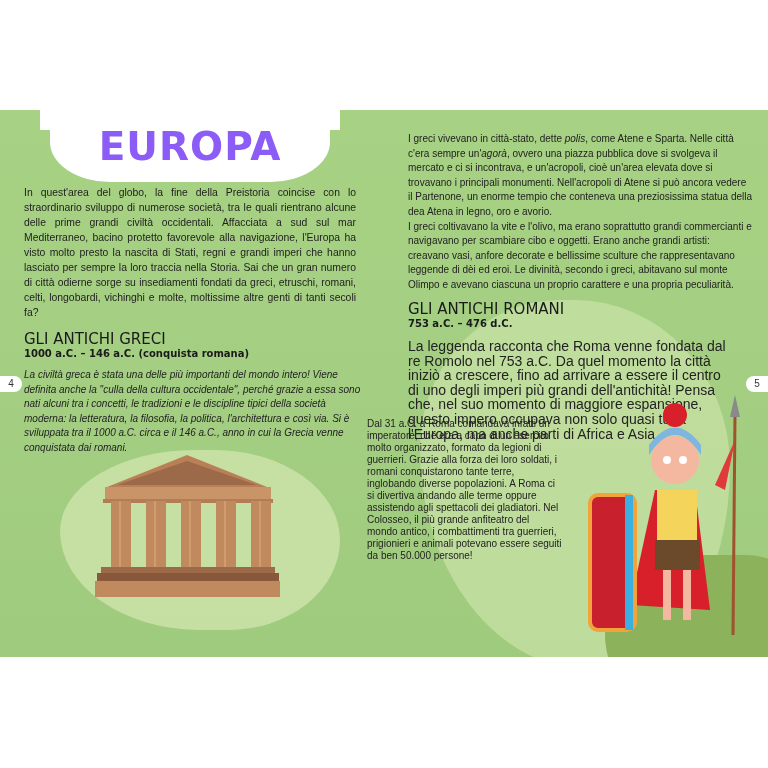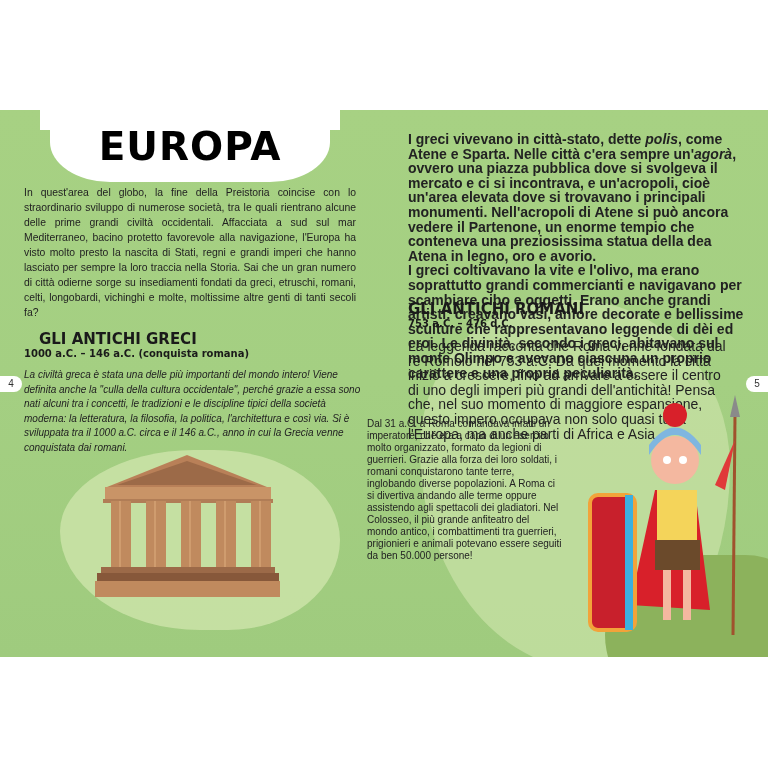--- a/index.html
+++ b/index.html
@@ -14,41 +14,41 @@
   .title-tab {
     position: absolute; left: 50px; top: 0; width: 280px; height: 72px;
     background: #ffffff;
     border-radius: 0 0 60px 60px / 0 0 40px 40px;
   }
   .title-tab::before {
     content: ""; position: absolute; left: -10px; top: -20px; width: 300px; height: 40px; background: #fff;
   }
   .title {
     position: absolute; left: 0; right: 0; top: 14px; text-align: center;
-    font-family: "DejaVu Sans", sans-serif; font-weight: 800; font-size: 39px; letter-spacing: 1px; color: #000000;
+    font-family: "DejaVu Sans", sans-serif; font-weight: 800; font-size: 39px; letter-spacing: 1px; color: #8b5cf6;
   }
 
   .blob {
     position: absolute; background: #cbe3a8; opacity: 0.85;
   }
   .blob-left { left: 60px; top: 340px; width: 280px; height: 180px; border-radius: 48% 45% 40% 50% / 45% 50% 50% 55%; }
   .blob-right { left: 420px; top: 190px; width: 310px; height: 370px; border-radius: 45% 50% 40% 55% / 40% 45% 55% 60%; opacity: 0.7; }
   .blob-olive { left: 605px; top: 445px; width: 200px; height: 160px; background: #8cb25c; border-radius: 50% 30% 0 40% / 50% 30% 0 50%; opacity: 1; }
 
   .text {
     position: absolute; font-size: 10.4px; line-height: 15px; color: #222;
   }
   .intro { left: 24px; top: 75px; width: 332px; text-align: justify; }
-  .h2 { position: absolute; font-family: "DejaVu Sans", sans-serif; font-weight: 700; font-size: 15px; color: #1a1a1a; }
+  .h2 { position: absolute; font-family: "DejaVu Sans", sans-serif; font-weight: 400; font-size: 15px; color: #1a1a1a; }
   .sub { position: absolute; font-family: "DejaVu Sans", sans-serif; font-weight: 700; font-size: 10px; color: #1a1a1a; }
-  .greci-h { left: 24px; top: 220px; margin-left: 15px; }
+  .greci-h { left: 24px; top: 220px; }
   .greci-sub { left: 24px; top: 238px; }
   .greci-body { left: 24px; top: 258px; width: 340px; font-size: 10px; line-height: 14.6px; font-style: italic; }
 
-  .right1 { left: 408px; top: 22px; width: 345px; font-size: 14px; line-height: 14.6px; font-weight: bold; }
+  .right1 { left: 408px; top: 22px; width: 345px; font-size: 10px; line-height: 14.6px; }
   .romani-h { left: 408px; top: 190px; }
   .romani-sub { left: 408px; top: 208px; }
   .romani-body { left: 408px; top: 229px; width: 320px; font-size: 14px; line-height: 14.6px; }
   .romani-center { left: 367px; top: 308px; width: 195px; text-align: left; font-size: 10px; line-height: 12px; }
 
   .pg {
     position: absolute; top: 266px; width: 22px; height: 16px; background: #fff;
     font-size: 10px; line-height: 16px; text-align: center; color: #333;
   }
   .pg-left { left: 0; border-radius: 0 8px 8px 0; }

